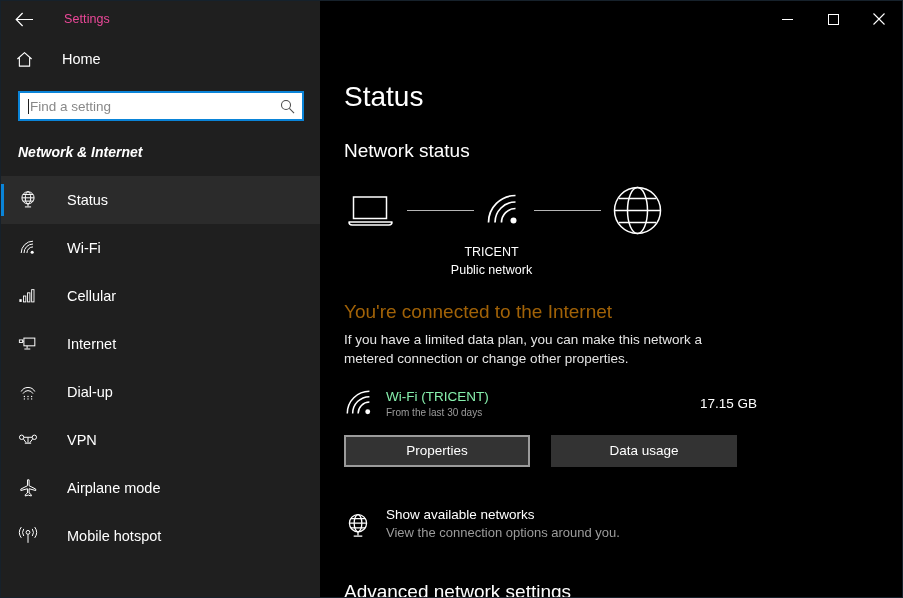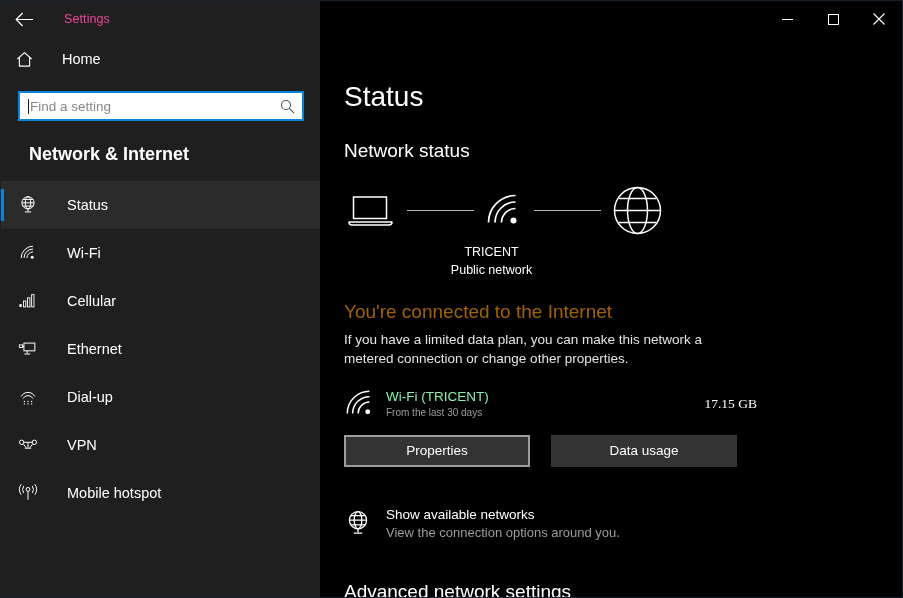--- a/index.html
+++ b/index.html
@@ -104,24 +104,25 @@
     color:#202020;
     padding-left:1px;
   }
   #search-input::placeholder { color:#888888; opacity:1; }
   #search-icon-box {
     width:30px; display:flex; align-items:center; justify-content:center;
     color:#4a4a4a;
     cursor:pointer;
   }
   #category-title {
-    font-size:18px;
+    font-size:14px;
     font-weight:bold;
     color:#ffffff;
-    margin:23px 0 0 28px;
+    margin:23px 0 0 17px;
+    font-style:italic;
   }
   #nav-list { margin-top:16px; }
   .nav-item {
     height:48px;
     display:flex; align-items:center;
     padding-left:17px;
     position:relative;
     cursor:pointer;
   }
   .nav-item.selected { background:#2b2b2b; }
@@ -194,38 +195,38 @@
   
   #conn-row {
     display:flex; align-items:center;
     margin-top:19px;
     width:413px;
   }
   #conn-icon { width:40px; color:#ffffff; display:flex; align-items:center; }
   #conn-text { margin-left:2px; flex:1; }
   #conn-name { font-size:13.5px; color:#86efac; }
   #conn-sub { font-size:10px; color:#9c9c9c; margin-top:3px; }
-  #conn-size { font-size:13.5px; color:#ffffff; white-space:nowrap;font-family:Liberation Serif, serif; }
+  #conn-size { font-size:13.5px; color:#ffffff; white-space:nowrap; }
 
   #btn-row { display:flex; margin-top:15px; gap:21px; }
   .sbtn {
     width:186px; height:32px;
     background:#333333;
     color:#ffffff;
     font-size:13.5px;
     font-family:"Liberation Sans", sans-serif;
     border:1px solid #333333;
     cursor:pointer;
     display:flex; align-items:center; justify-content:center;
   }
   .sbtn.focused { border:2px solid #9b9b9b; }
 
   
   #avail-row {
-    display:flex; align-items:center;
+    display:flex; align-items:flex-end;
     margin-top:40px;
     cursor:pointer;
     width:420px;
   }
   #avail-icon { width:40px; color:#ffffff; display:flex; align-items:center; }
   #avail-text { margin-left:2px; }
   #avail-title { font-size:13.5px; color:#ffffff; }
   #avail-sub { font-size:13px; color:#9c9c9c; margin-top:3px; }
 
   #advanced-heading {
@@ -332,21 +333,21 @@
 
         <div class="nav-item">
           <span class="nav-icon">
             <svg width="20" height="20" viewBox="0 0 22 22">
               <rect x="6.5" y="4.5" width="12" height="8.5" fill="none" stroke="#fff" stroke-width="1.1"></rect>
               <path d="M10 13 L10 16 M7 16.5 L13.5 16.5" stroke="#fff" stroke-width="1.1" fill="none"></path>
               <rect x="1.5" y="6.5" width="3.6" height="2.8" fill="none" stroke="#fff" stroke-width="1"></rect>
               <path d="M5.1 8 L6.5 8" stroke="#fff" stroke-width="1"></path>
             </svg>
           </span>
-          <span class="nav-label">Ethernet</span>
+          <span class="nav-label">Internet</span>
         </div>
 
         <div class="nav-item">
           <span class="nav-icon">
             <svg width="20" height="20" viewBox="0 0 22 22">
               <path d="M3.5 10.5 A8.5 8.5 0 0 1 18.5 10.5" fill="none" stroke="#fff" stroke-width="1.1"></path>
               <path d="M5.5 12.8 A6.2 6.2 0 0 1 16.5 12.8" fill="none" stroke="#fff" stroke-width="1.1"></path>
               <circle cx="7" cy="16" r="0.75" fill="#fff"></circle>
                 <circle cx="11" cy="16" r="0.75" fill="#fff"></circle>
               <circle cx="15" cy="16" r="0.75" fill="#fff"></circle>
@@ -364,20 +365,28 @@
               <circle cx="4" cy="8" r="2.4" fill="none" stroke="#fff" stroke-width="1.1"></circle>
               <circle cx="18" cy="8" r="2.4" fill="none" stroke="#fff" stroke-width="1.1"></circle>
               <path d="M6.4 8 L15.6 8" stroke="#fff" stroke-width="1.1"></path>
               <path d="M6 10 L9 14 M16 10 L13 14 M11 8 L11 14" stroke="#fff" stroke-width="1.1" fill="none"></path>
               <path d="M7.5 14.5 L14.5 14.5" stroke="#fff" stroke-width="1.1"></path>
             </svg>
           </span>
           <span class="nav-label">VPN</span>
         </div>
 
+        <div class="nav-item">
+          <span class="nav-icon">
+            <svg width="20" height="20" viewBox="0 0 22 22">
+              <path d="M10.5 2 L12.2 2 L12.2 8.5 L19.5 12.2 L19.5 13.8 L12.2 11.8 L12.2 16.5 L14.6 18.4 L14.6 19.8 L11.3 18.8 L8 19.8 L8 18.4 L10.4 16.5 L10.4 11.8 L3.1 13.8 L3.1 12.2 L10.4 8.5 Z" fill="none" stroke="#fff" stroke-width="1.1" stroke-linejoin="round"></path>
+            </svg>
+          </span>
+          <span class="nav-label">Airplane mode</span>
+        </div>
 
         <div class="nav-item">
           <span class="nav-icon">
             <svg width="20" height="20" viewBox="0 0 22 22">
               <circle cx="11" cy="7" r="2.1" fill="none" stroke="#fff" stroke-width="1.1"></circle>
               <path d="M11 9.1 L11 18.5" stroke="#fff" stroke-width="1.1"></path>
               <path d="M6.3 3.2 A7 7 0 0 0 6.3 11" fill="none" stroke="#fff" stroke-width="1.1"></path>
               <path d="M15.7 3.2 A7 7 0 0 1 15.7 11" fill="none" stroke="#fff" stroke-width="1.1"></path>
               <path d="M3.6 1.2 A10 10 0 0 0 3.6 13" fill="none" stroke="#fff" stroke-width="1.1"></path>
               <path d="M18.4 1.2 A10 10 0 0 1 18.4 13" fill="none" stroke="#fff" stroke-width="1.1"></path>

